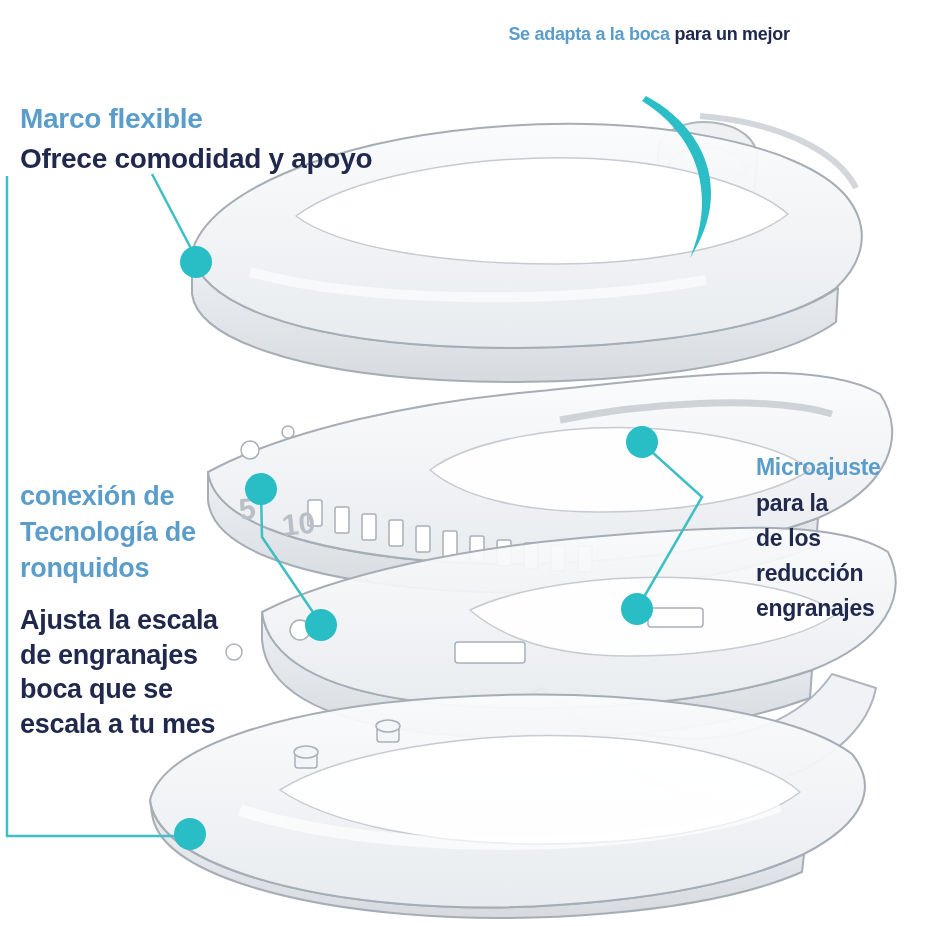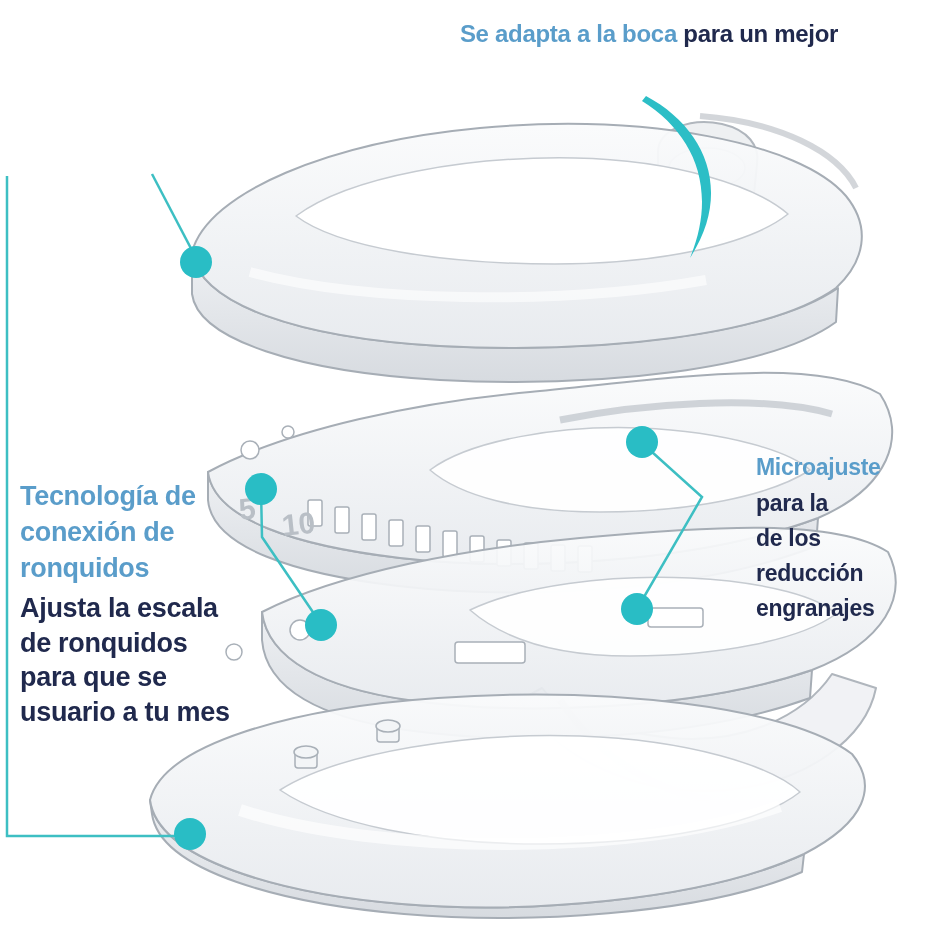--- a/index.html
+++ b/index.html
@@ -19,35 +19,35 @@
   }
   .stage svg{position:absolute;left:0;top:0;}
   .callout{position:absolute;}
   .blue{color:var(--blue);}
   .navy{color:var(--navy);}
   .line{white-space:nowrap;}
 
   #callout-adapta{
     left:373px;top:16px;width:552px;
     text-align:center;
-    font-size:24px;line-height:36px;
+    font-size:18px;line-height:36px;
     letter-spacing:-0.3px;
   }
   #callout-marco{
     left:20px;top:99px;
     font-size:28px;line-height:40px;
     letter-spacing:-0.3px;
   }
   #callout-tecnologia{
     left:20px;top:478px;
     font-size:27px;letter-spacing:-0.3px;
   }
   #callout-tecnologia .h{line-height:36px;}
   #callout-tecnologia .b{line-height:34.5px;}
-  #callout-tecnologia .body{margin-top:5px;}
+  #callout-tecnologia .body{margin-top:17px;}
   #callout-micro{
     left:756px;top:450px;
     font-size:23px;letter-spacing:-0.3px;
   }
   #callout-micro .h{line-height:34px;}
   #callout-micro .body{margin-top:2px;}
   #callout-micro .b{line-height:35px;}
 </style>
 </head>
 <body>
@@ -155,32 +155,36 @@
     </g>
   </svg>
 
   <div class="callout" id="callout-adapta">
     <div class="line">
       <span class="blue">Se adapta a la boca</span>
       <span class="navy">para un mejor</span>
     </div>
   </div>
 
+  <div class="callout" id="callout-marco">
+    <div class="line blue">Marco flexible</div>
+    <div class="line navy">Ofrece comodidad y apoyo</div>
+  </div>
 
   <div class="callout" id="callout-tecnologia">
     <div class="heading">
+      <div class="line h blue">conexión de</div>
       <div class="line h blue">Tecnología de</div>
-      <div class="line h blue">conexión de</div>
       <div class="line h blue">ronquidos</div>
     </div>
     <div class="body">
       <div class="line b navy">Ajusta la escala</div>
-      <div class="line b navy">de ronquidos</div>
-      <div class="line b navy">para que se</div>
-      <div class="line b navy">usuario a tu mes</div>
+      <div class="line b navy">de engranajes</div>
+      <div class="line b navy">boca que se</div>
+      <div class="line b navy">escala a tu mes</div>
     </div>
   </div>
 
   <div class="callout" id="callout-micro">
     <div class="line h blue">Microajuste</div>
     <div class="body">
       <div class="line b navy">para la</div>
       <div class="line b navy">de los</div>
       <div class="line b navy">reducción</div>
       <div class="line b navy">engranajes</div>

